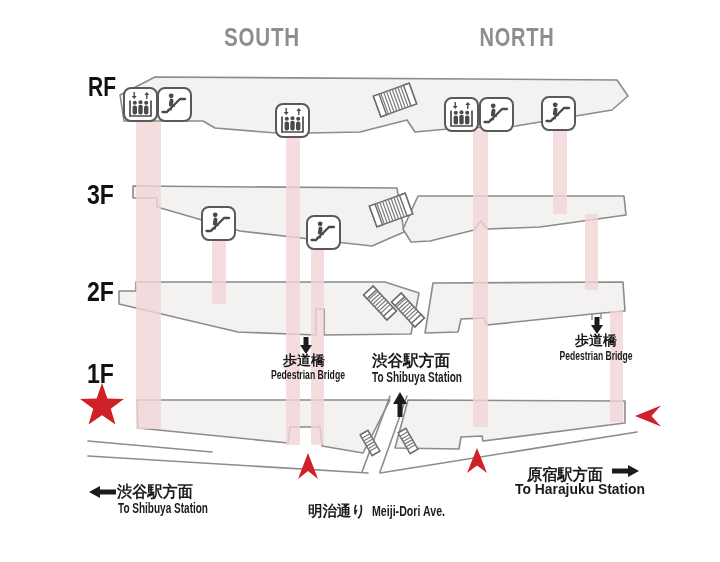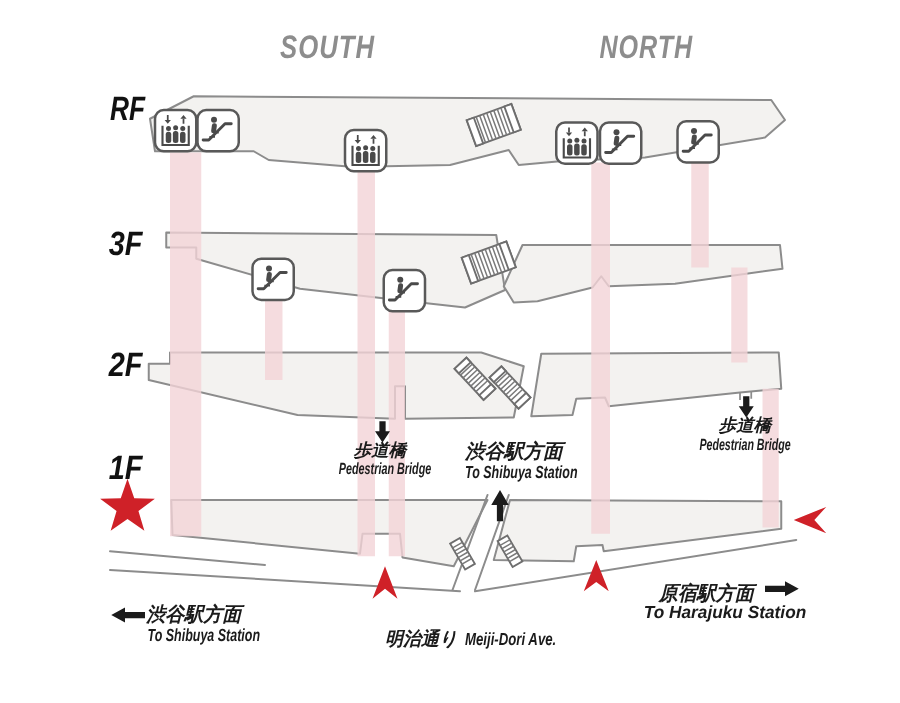--- a/index.html
+++ b/index.html
@@ -1,17 +1,17 @@
 <!DOCTYPE html>
 <html><head>
 <meta charset="utf-8">
 <style>
   html,body{margin:0;padding:0;background:#ffffff;}
   .stage{width:580px;height:562px;position:relative;background:#fff;
-         font-family:"Liberation Sans","DejaVu Sans",sans-serif;font-style:italic;}
+         font-family:"Liberation Sans","DejaVu Sans",sans-serif;}
   svg{display:block;}
   .slab{fill:#f3f2f0;stroke:#8c8c8c;stroke-width:1.6;stroke-linejoin:round;}
   .road{stroke:#8c8c8c;stroke-width:1.6;fill:none;stroke-linecap:round;}
   .tick{stroke:#8c8c8c;stroke-width:1.4;}
   .band{opacity:.8;}
   .iconbox{fill:#ffffff;stroke:#595959;stroke-width:2;}
   .iconline{fill:none;stroke:#4a4a4a;stroke-width:1.7;}
   .iconline2{fill:none;stroke:#4a4a4a;stroke-width:1.4;}
   .iconrail{fill:none;stroke:#4a4a4a;stroke-width:2.3;stroke-linecap:round;stroke-linejoin:round;}
   .iconfill{fill:#4a4a4a;}

